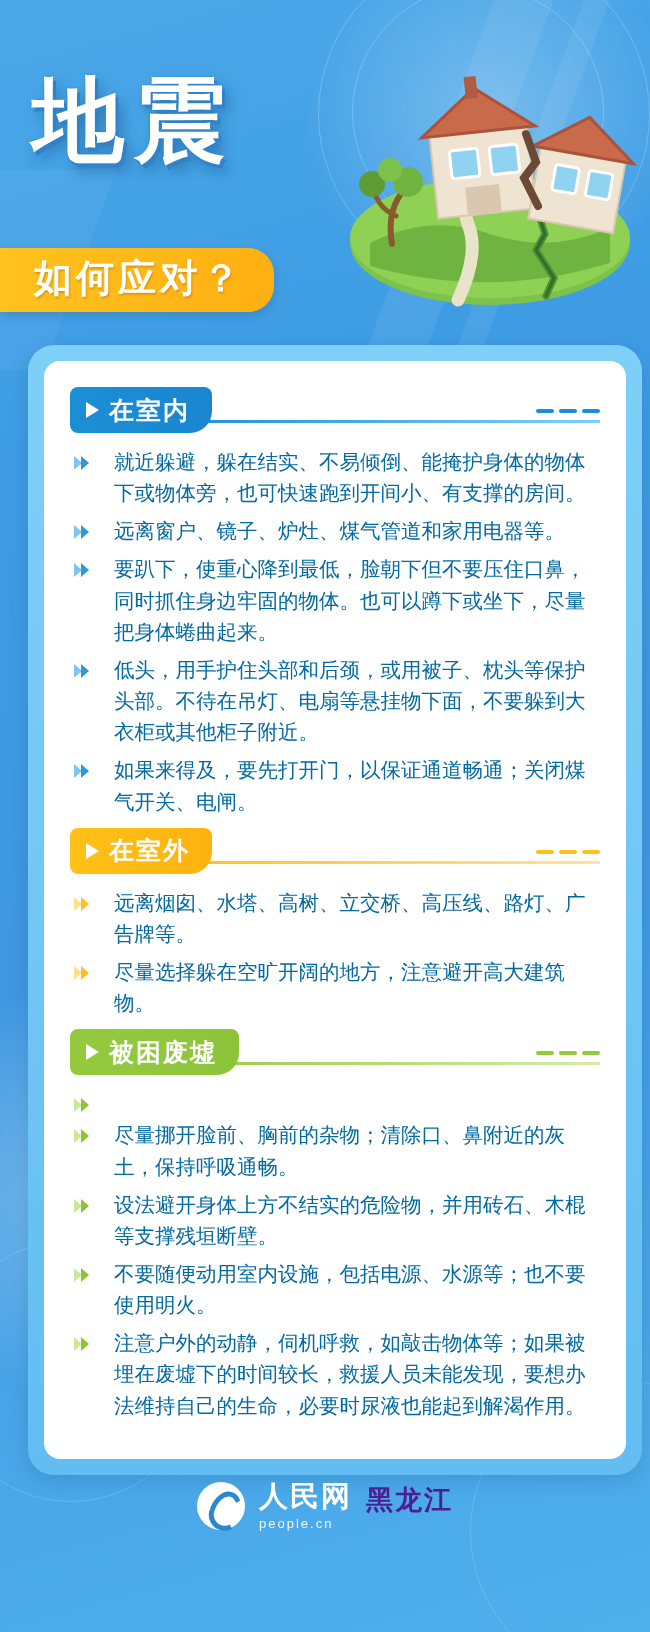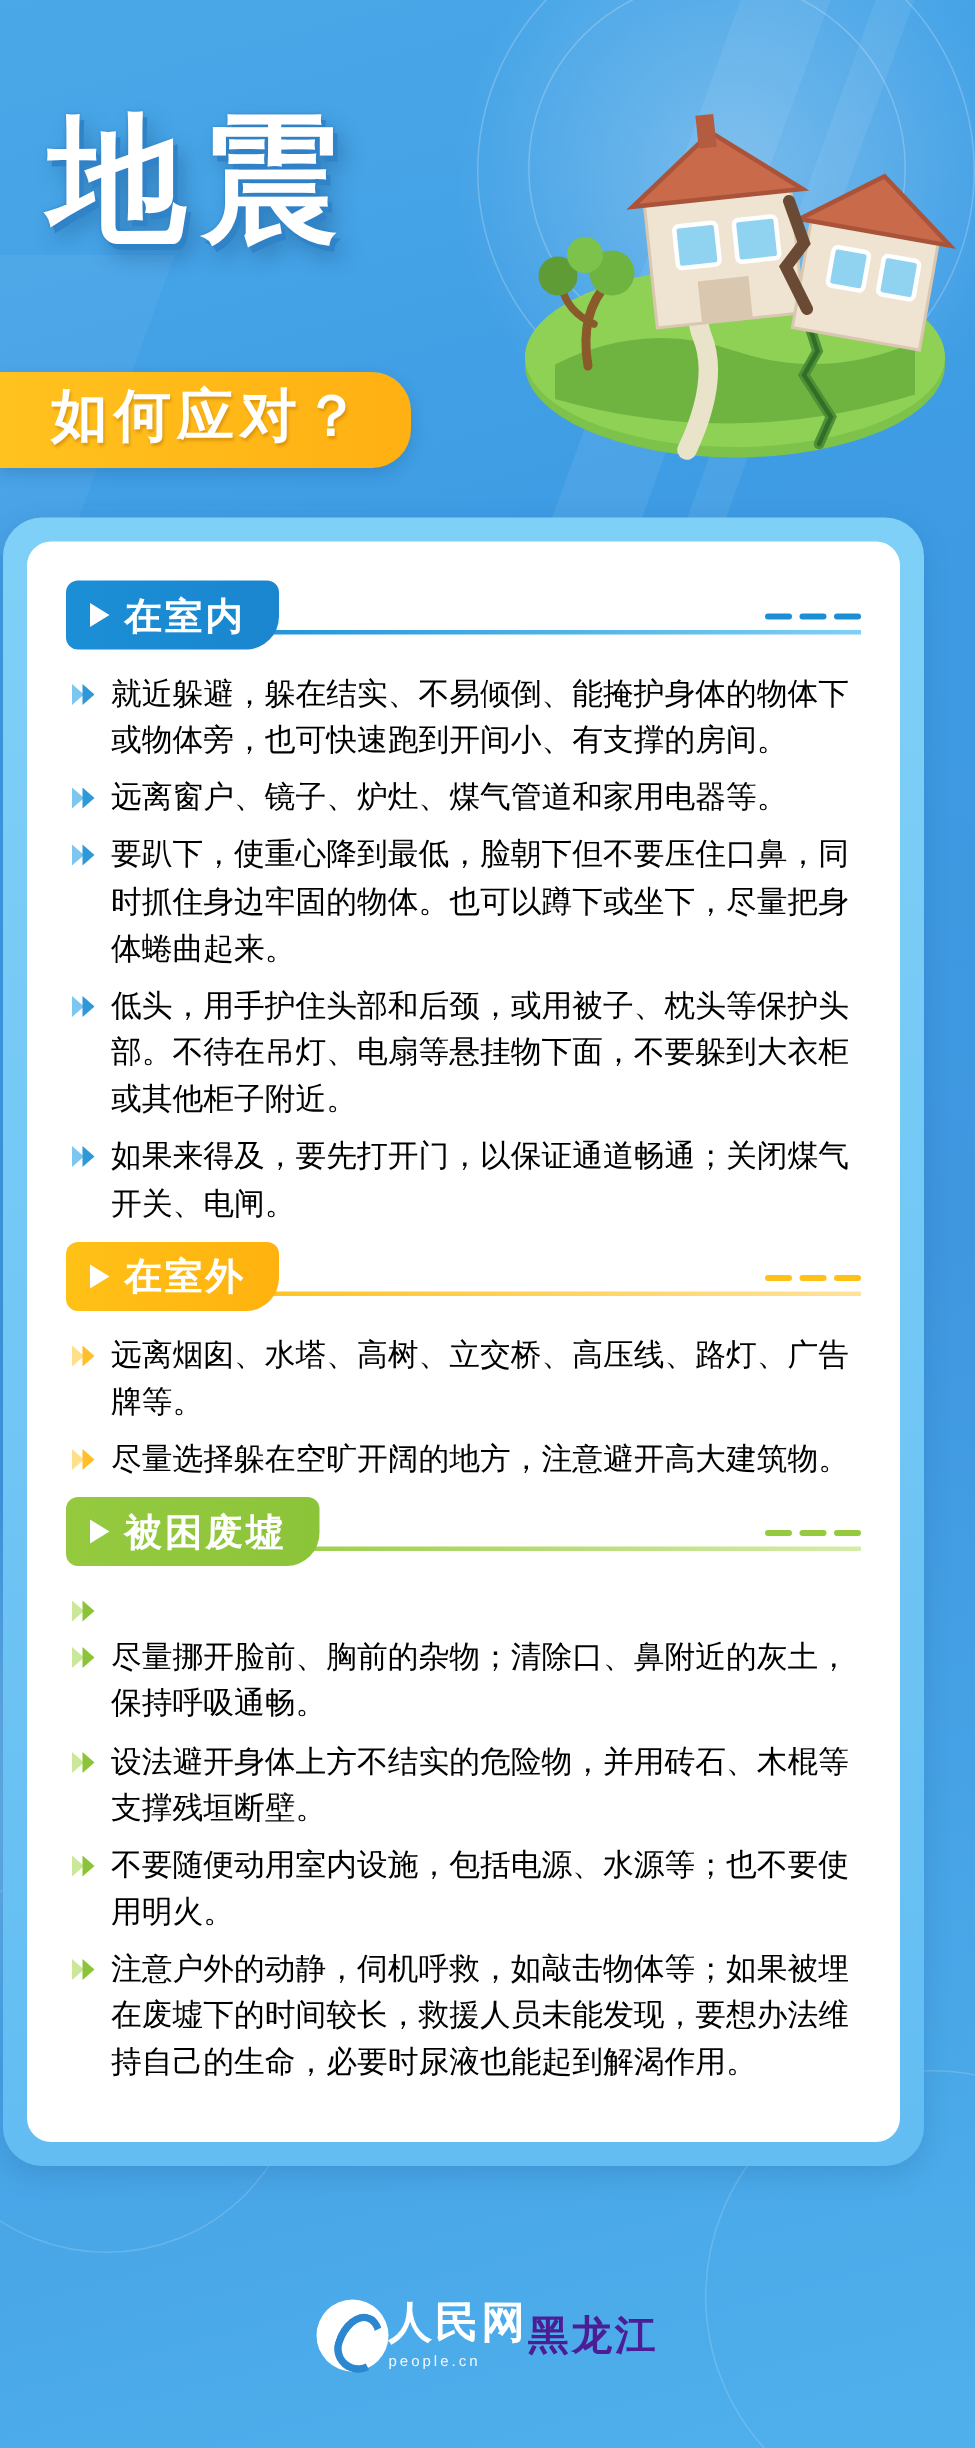--- a/index.html
+++ b/index.html
@@ -81,21 +81,21 @@
     position: absolute;
     right: 10px;
     top: 38px;
     width: 300px;
     height: 270px;
   }
 
   
   .card-outer {
     position: absolute;
-    left: 2px;
+    left: 28px;
     top: 345px;
     width: 614px;
     background: linear-gradient(180deg, #7fd0f7 0%, #63bdf2 100%);
     border-radius: 26px;
     padding: 16px;
     box-sizing: border-box;
     box-shadow: 0 6px 18px rgba(20,70,120,0.18);
   }
   .card-inner {
     background: #ffffff;
@@ -184,22 +184,23 @@
     width: 0; height: 0;
     border-top: 7.5px solid transparent;
     border-bottom: 7.5px solid transparent;
   }
   .bullet::before { left: 0; }
   .bullet::after  { left: 7px; }
 
   .item-text {
     font-size: 20.5px;
     line-height: 1.52;
-    color: #000000;
+    color: #0369a1;
     font-family: "DejaVu Sans", "Liberation Sans", sans-serif;
+    margin-left: 14px;
   }
 
   
   .t-blue .sec-tab { background: linear-gradient(90deg, #1b8fd6 0%, #1a86cf 100%); }
   .t-blue .sec-line { background: linear-gradient(90deg, rgba(27,143,214,0) 0%, #1b8fd6 18%, #7fd0f7 100%); }
   .t-blue .sec-dashes i { background: #1b8fd6; }
   .t-blue .bullet::before { border-left: 8px solid #7cc6ef; }
   .t-blue .bullet::after  { border-left: 8px solid #2f98d8; }
 
   
@@ -217,22 +218,23 @@
   .t-green .bullet::after  { border-left: 8px solid #8cc439; }
 
   
   .footer {
     position: absolute;
     left: 0;
     right: 0;
     bottom: 0;
     height: 150px;
     display: flex;
-    align-items: center;
+    align-items: flex-start;
     justify-content: center;
+    gap: 14px;
   }
   .logo-mark {
     width: 48px;
     height: 48px;
     border-radius: 50%;
     background: #ffffff;
     position: relative;
     flex: 0 0 auto;
   }
   .logo-mark::after {
@@ -248,21 +250,21 @@
   .logo-text {
     color: #ffffff;
     line-height: 1;
   }
   .logo-cn {
     font-size: 29px;
     font-weight: bold;
     letter-spacing: 2px;
   }
   .logo-en {
-    font-size: 10px;
+    font-size: 13px;
     letter-spacing: 2px;
     margin-top: 6px;
     opacity: 0.92;
   }
   .logo-region {
     font-size: 27px;
     font-weight: bold;
     color: #4c1d95;
     letter-spacing: 2px;
   }

